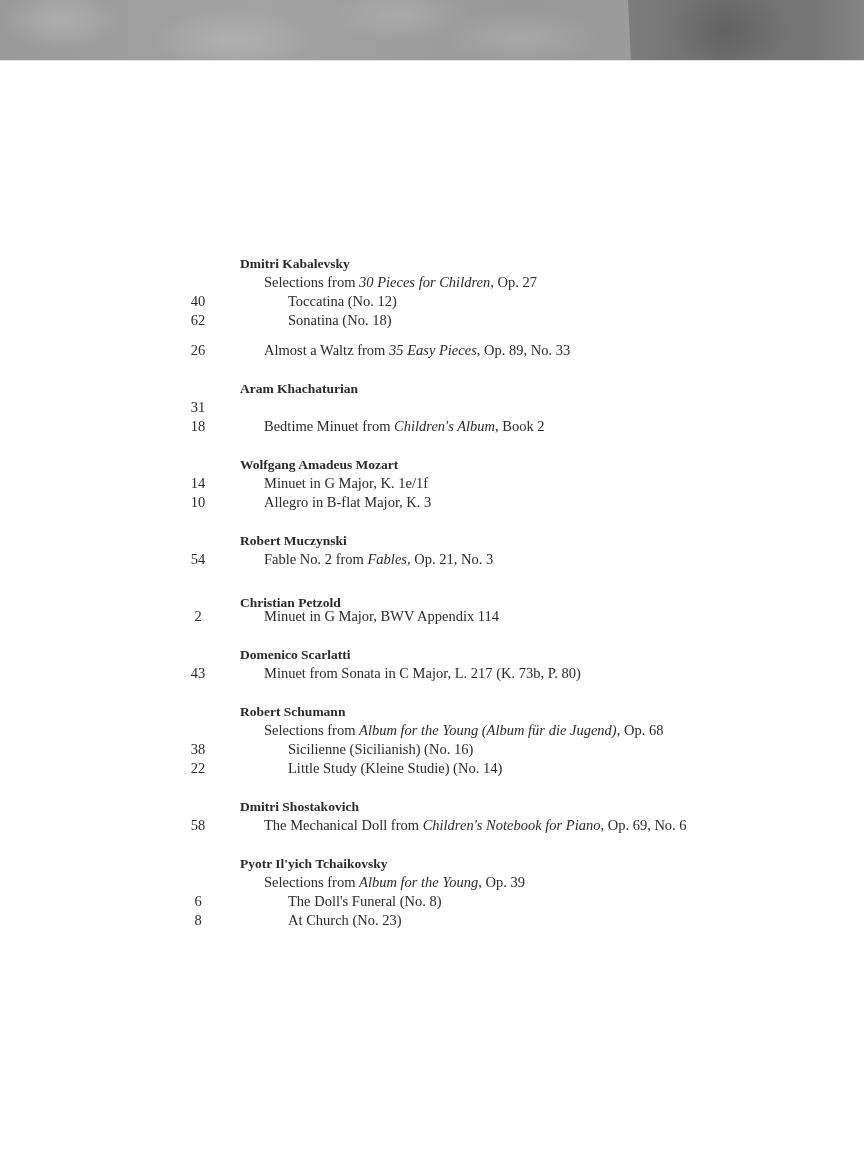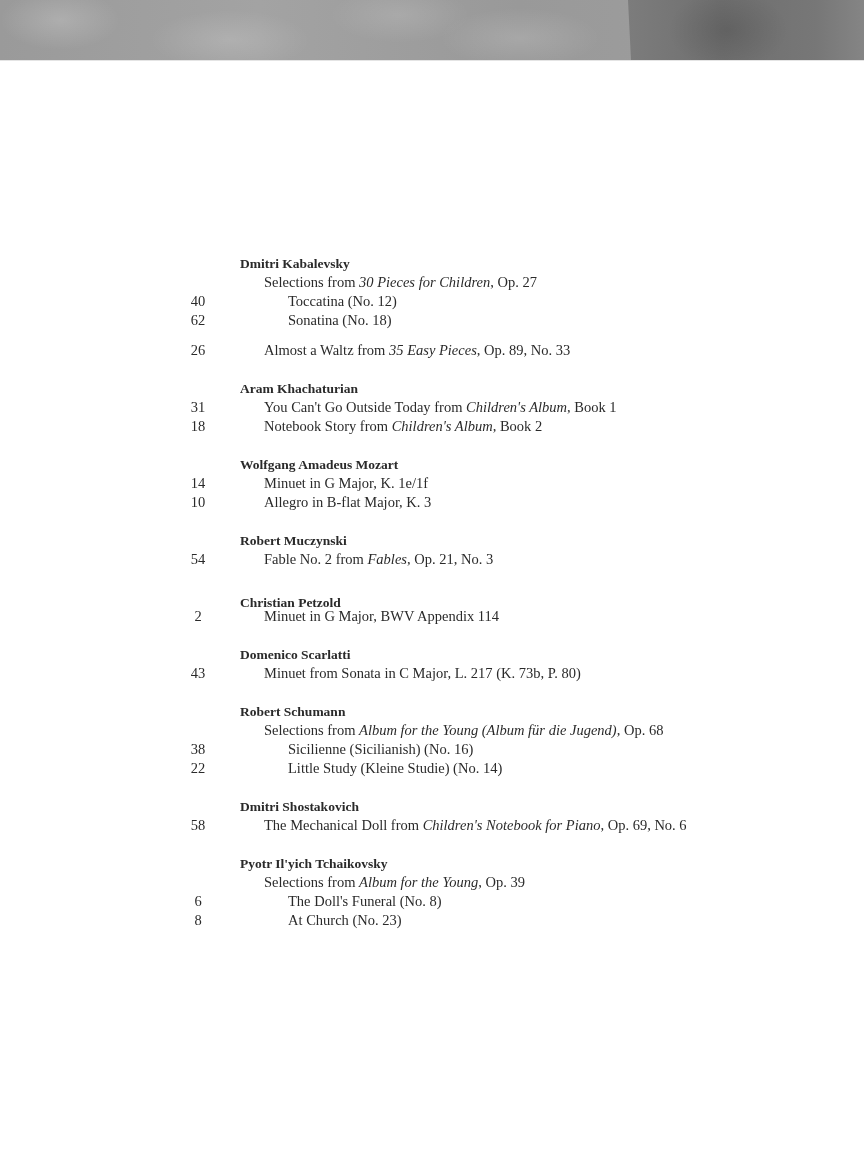--- a/index.html
+++ b/index.html
@@ -65,25 +65,24 @@
     </div>
     <div class="row" style="top: 341px;">
       <span class="page">26</span>
       <span class="t1"><span>Almost a Waltz from </span><i>35 Easy Pieces</i><span>, Op. 89, No. 33</span></span>
     </div>
     <div class="row" style="top: 379px;">
       <span class="composer">Aram Khachaturian</span>
     </div>
     <div class="row" style="top: 398px;">
       <span class="page">31</span>
-      <span class="t1"><span>You Can't Go Outside Today from </span><i>Children's Album</i><span>, Book 1</span></span>
     </div>
     <div class="row" style="top: 417px;">
       <span class="page">18</span>
-      <span class="t1"><span>Notebook Story from </span><i>Children's Album</i><span>, Book 2</span></span>
+      <span class="t1"><span>Bedtime Minuet from </span><i>Children's Album</i><span>, Book 2</span></span>
     </div>
     <div class="row" style="top: 455px;">
       <span class="composer">Wolfgang Amadeus Mozart</span>
     </div>
     <div class="row" style="top: 474px;">
       <span class="page">14</span>
       <span class="t1"><span>Minuet in G Major, K. 1e/1f</span><i></i><span></span></span>
     </div>
     <div class="row" style="top: 493px;">
       <span class="page">10</span>

